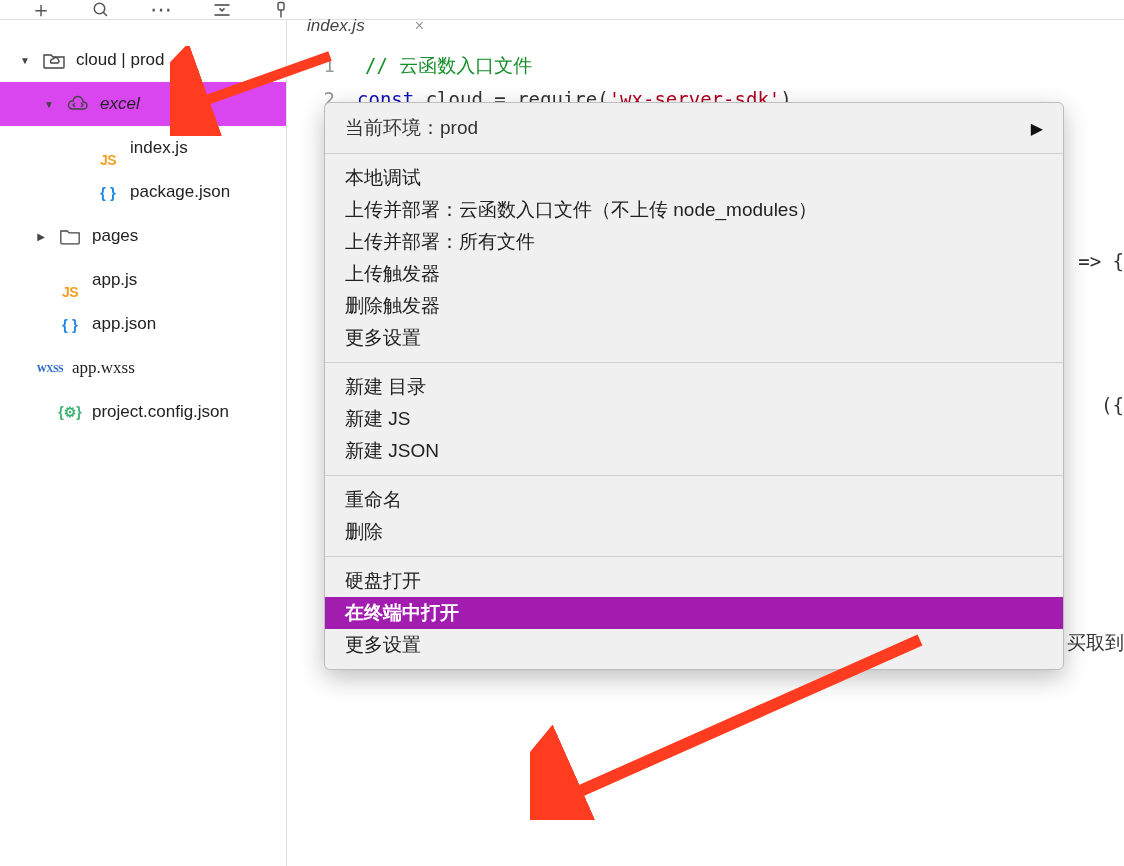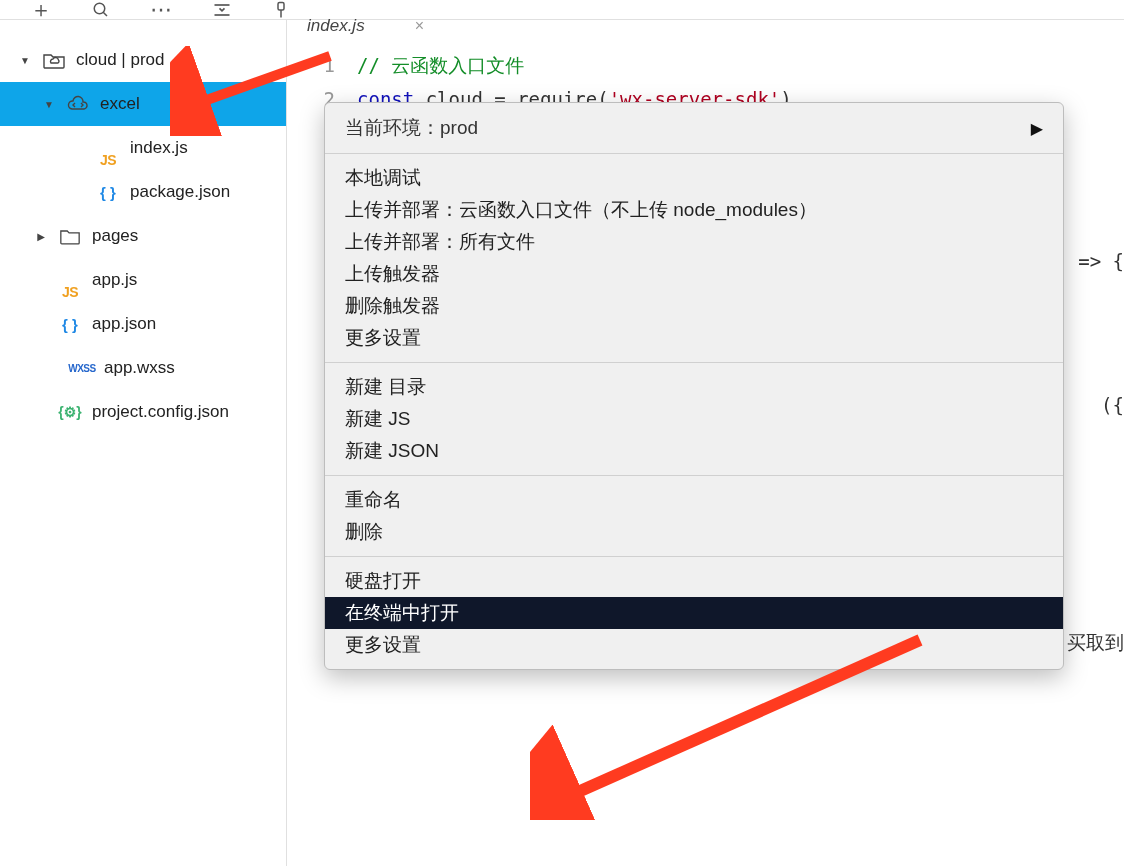--- a/index.html
+++ b/index.html
@@ -48,21 +48,22 @@
       align-items: center;
       height: 44px;
       padding-left: 18px;
       gap: 8px;
       cursor: pointer;
     }
     
     .tree-item.indent-1 { padding-left: 42px; }
     .tree-item.indent-2 { padding-left: 94px; }
     .tree-item.active {
-      background: #0ea5e9;
+      background: #d946ef;
+      font-style: italic;
     }
     
     .tree-arrow {
       width: 14px;
       display: inline-flex;
       justify-content: center;
       color: #444;
       font-size: 12px;
     }
     
@@ -123,21 +124,21 @@
     
     .gutter {
       width: 70px;
       text-align: right;
       color: #999;
       padding-right: 22px;
     }
     
     .code-lines { flex: 1; white-space: pre; overflow: hidden; }
     
-    .tok-comment { color: #138d28; }
+    .tok-comment { color: #138d28; margin-left: 8px; }
     .tok-keyword { color: #1111bb; }
     .tok-string { color: #b00020; }
     
     .context-menu {
       position: absolute;
       left: 324px;
       top: 102px;
       width: 740px;
       background: #f0f0f0;
       border: 1px solid #bdbdbd;
@@ -164,22 +165,23 @@
     }
     .menu-group:last-child { border-bottom: none; }
     
     .menu-item {
       padding: 3px 20px;
       cursor: pointer;
       color: #222;
     }
     
     .menu-item.highlighted {
-      background: #0f172a;
+      background: #a21caf;
       color: #fff;
+      font-weight: bold;
     }
     
     .arrow-svg {
       position: absolute;
       z-index: 200;
       pointer-events: none;
     }
     
     .extra-code {
       position: absolute;
@@ -266,21 +268,21 @@
     <div class="tree-item" style="padding-left:56px;">
       <span class="icon-slot icon-js">JS</span>
       <span class="tree-label">app.js</span>
     </div>
 
     <div class="tree-item" style="padding-left:56px;">
       <span class="icon-slot icon-json">{ }</span>
       <span class="tree-label">app.json</span>
     </div>
 
-    <div class="tree-item" style="padding-left:68px;">
+    <div class="tree-item" style="padding-left:36px;font-family:Liberation Serif, serif;">
       <span class="icon-slot icon-wxss">WXSS</span>
       <span class="tree-label">app.wxss</span>
     </div>
 
     <div class="tree-item" style="padding-left:56px;">
       <span class="icon-slot icon-config">{⚙}</span>
       <span class="tree-label">project.config.json</span>
     </div>
 
   </div>

